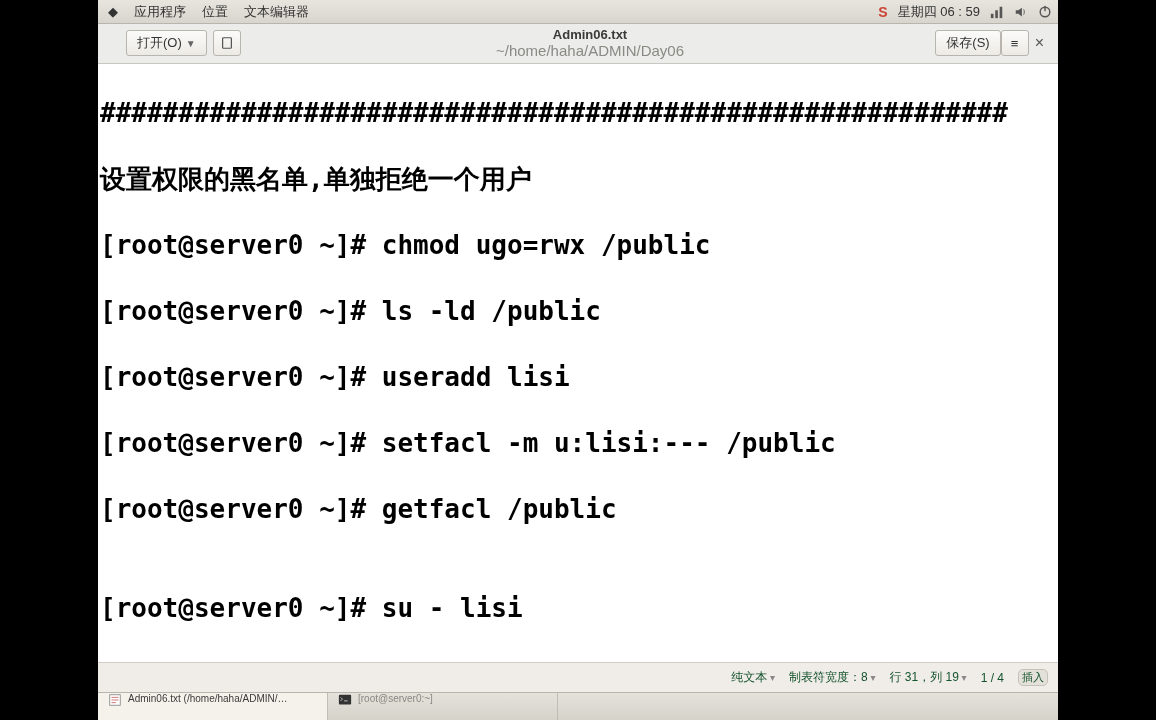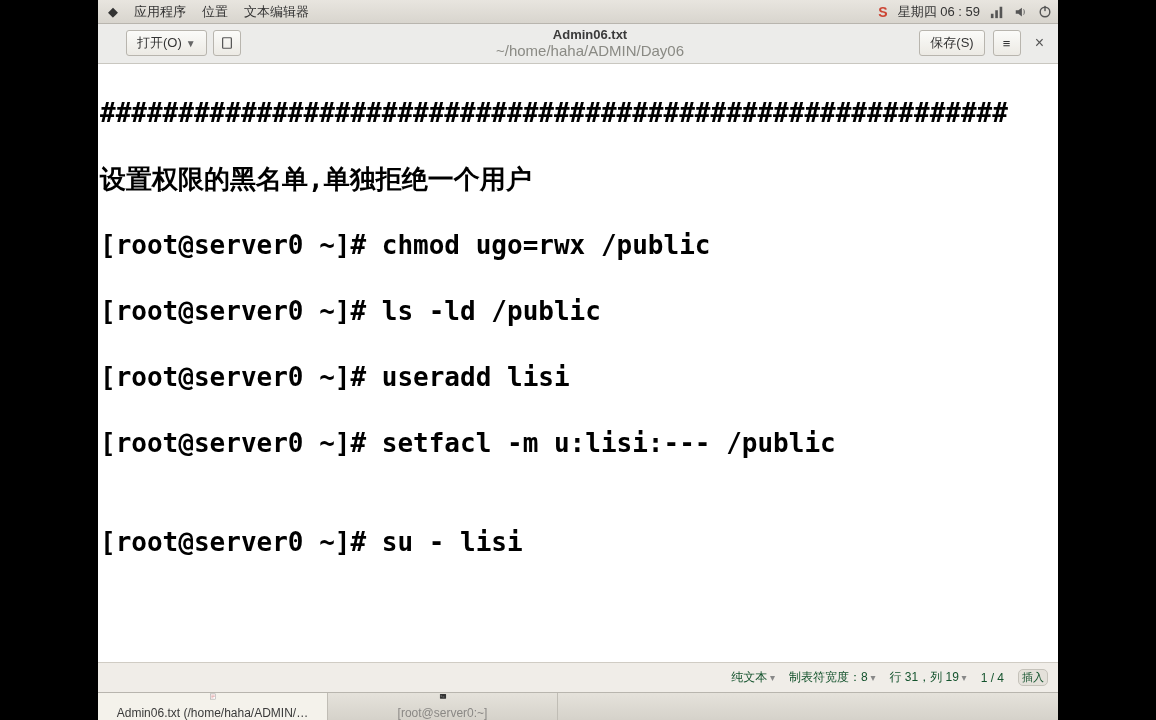--- a/index.html
+++ b/index.html
@@ -38,21 +38,21 @@
 .titlebar {
   background: #ececea;
   border-bottom: 1px solid #c9c7c0;
   padding: 3px 8px 4px;
   position: relative;
 }
 .titlebar-center { text-align: center; padding-left: 24px; }
 .titlebar-title { font-size: 13px; font-weight: bold; color: #3a3a3a; }
 .titlebar-path { font-size: 15px; color: #8a8a84; }
 .titlebar-left { position: absolute; left: 20px; top: 6px; display: flex; gap: 6px; align-items: center; margin-left: 8px; }
-.titlebar-right { position: absolute; right: 8px; top: 6px; display: flex; gap: 8px; align-items: center; }
+.titlebar-right { position: absolute; right: 8px; top: 6px; display: flex; gap: 0; align-items: center; }
 .tb-btn {
   background: linear-gradient(#fbfbf9,#eceae4);
   border: 1px solid #b8b5ae;
   border-radius: 3px;
   padding: 3px 10px;
   font-size: 13px;
   color: #333;
   display: inline-flex;
   align-items: center;
   gap: 4px;
@@ -88,29 +88,28 @@
 .statusbar .dd::after { content: " ▾"; color: #888; font-size: 10px; }
 .taskbar {
   height: 28px;
   background: linear-gradient(#e5e2db,#d5d2ca);
   border-top: 1px solid #b8b5ae;
   display: flex;
   align-items: stretch;
 }
 .task {
   display: flex;
-  align-items: center;
+  align-items: flex-start;
   gap: 6px;
   padding: 0 10px;
   border-right: 1px solid #c0bdb5;
-  font-size: 12px;
+  font-size: 10px;
   color: #3a3a3a;
   min-width: 230px;
   max-width: 250px;
-  flex-direction: column;
 }
 .task.active { background: #f4f2eb; }
 .task.dim { color: #8a8885; }
 .task-icon { width: 14px; height: 14px; }
 .chev { font-size: 10px; color: #666; }
 .icon-cursor { font-size: 11px; background: #e4e1da; border: 1px solid #c5c2ba; border-radius: 5px; padding: 0 3px; }
 </style>
 </head>
 <body>
 
@@ -173,20 +172,21 @@
     </div>
   </div>
 
   <div class="editor">
 <div class="line">##########################################################</div>
 <div class="line">设置权限的黑名单,单独拒绝一个用户</div>
 <div class="line">[root@server0 ~]# chmod ugo=rwx /public</div>
 <div class="line">[root@server0 ~]# ls -ld /public</div>
 <div class="line">[root@server0 ~]# useradd lisi</div>
 <div class="line">[root@server0 ~]# setfacl -m u:lisi:--- /public</div>
+<div class="line">[root@server0 ~]# getfacl /public</div>
 <div class="line"></div>
 <div class="line">[root@server0 ~]# su - lisi</div>
 
 
 
 
 
 
 
   </div>

